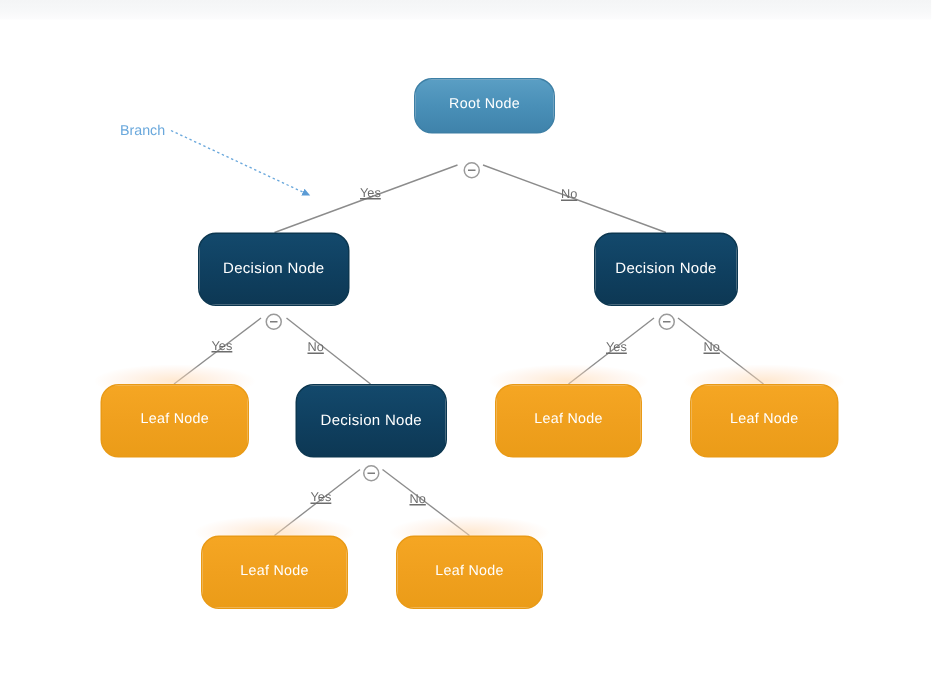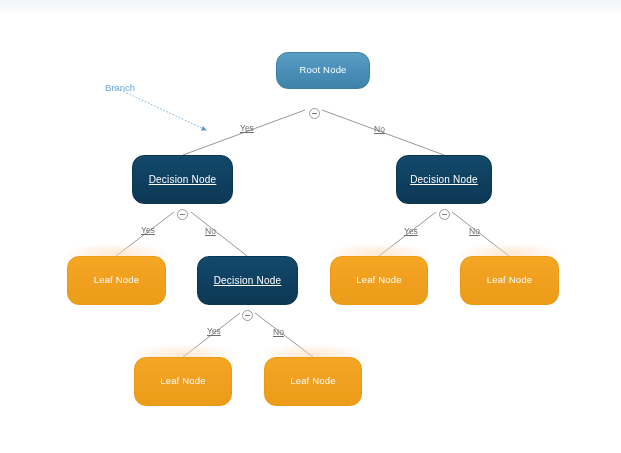--- a/index.html
+++ b/index.html
@@ -54,21 +54,20 @@
     background: linear-gradient(to bottom, #5a9ec4 0%, #4a90b8 48%, #3f83ab 100%);
     border: 1px solid #3d7fa5;
     font-size: 9.5px;
   }
   .node.decision {
     background: linear-gradient(to bottom, #12486b 0%, #103e5e 50%, #0d3consequ 100%);
     background: linear-gradient(to bottom, #13496c 0%, #0f3f5f 55%, #0d3854 100%);
     border: 1px solid #0c3busy;
     border: 1px solid #0c3750;
     font-size: 10px;
-    text-decoration: underline;
   }
   .node.leaf {
     background: linear-gradient(to bottom, #f5a623 0%, #f0a01e 50%, #eb9c18 100%);
     border: 1px solid #e99a16;
     font-size: 9.5px;
   }
   
   .leaf-glow {
     position: absolute;
     border-radius: 50%;
@@ -99,21 +98,21 @@
     content: "";
     position: absolute;
     left: 2px;
     top: 4px;
     width: 5px;
     height: 1px;
     background: #7d7d7d;
   }
   #branch-annotation {
     position: absolute;
-    left: 85px;
+    left: 60px;
     top: 82px;
     font-size: 9.5px;
     color: #6aa8dc;
     white-space: nowrap;
     user-select: none;
     padding-left: 20px;
   }
 </style>
 </head>
 <body>

